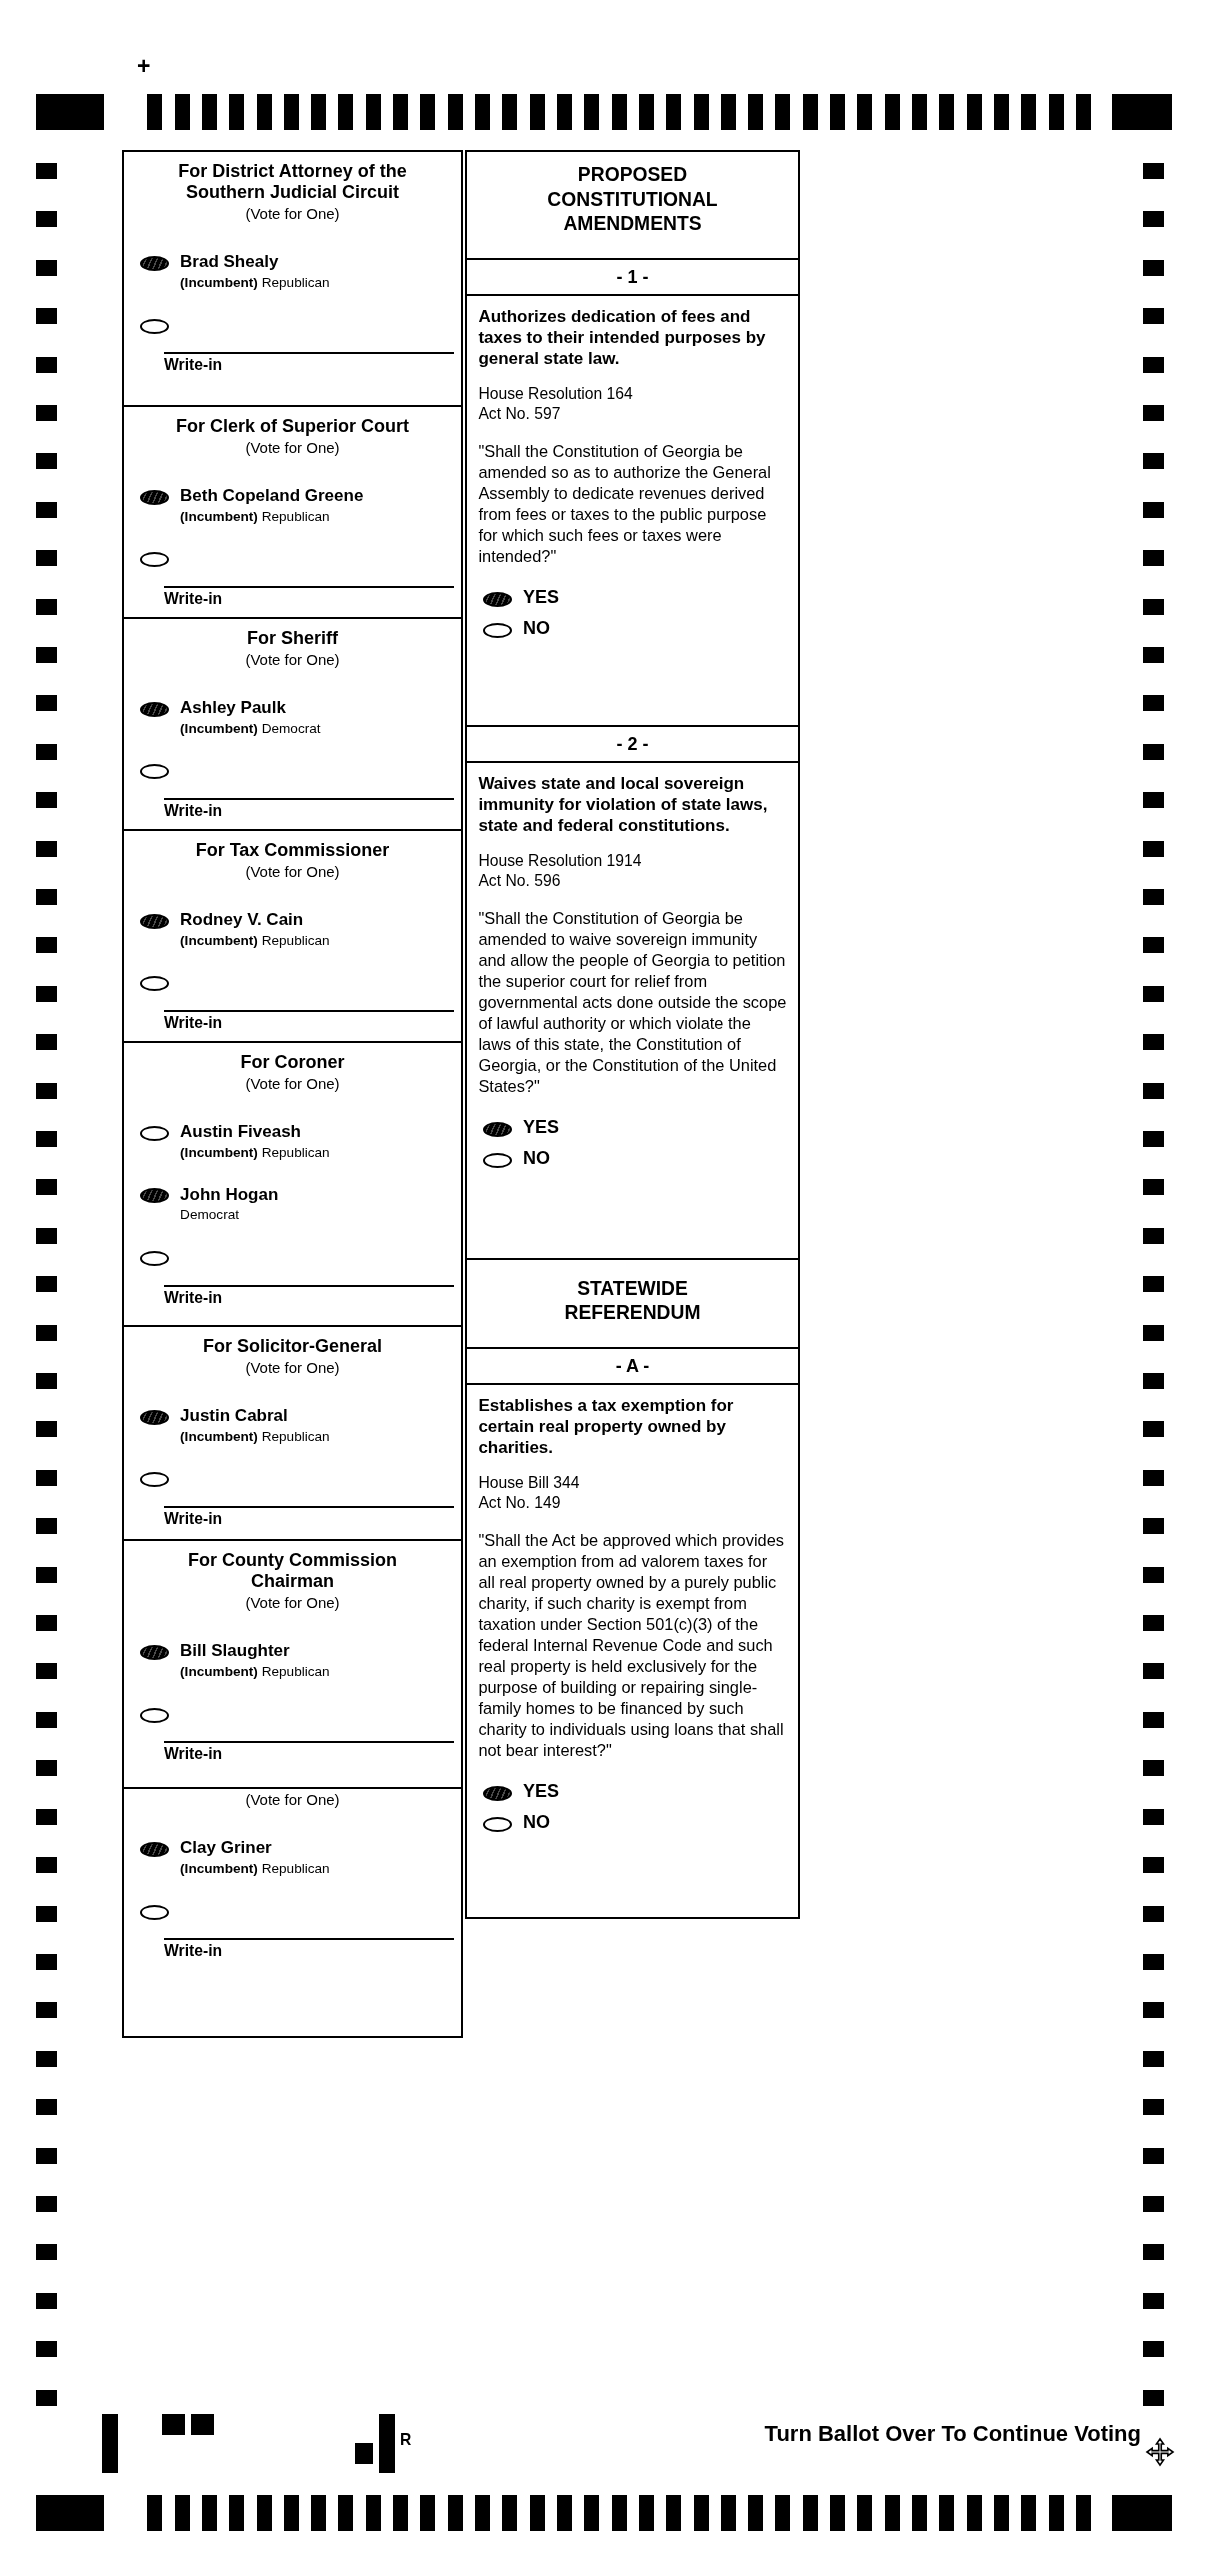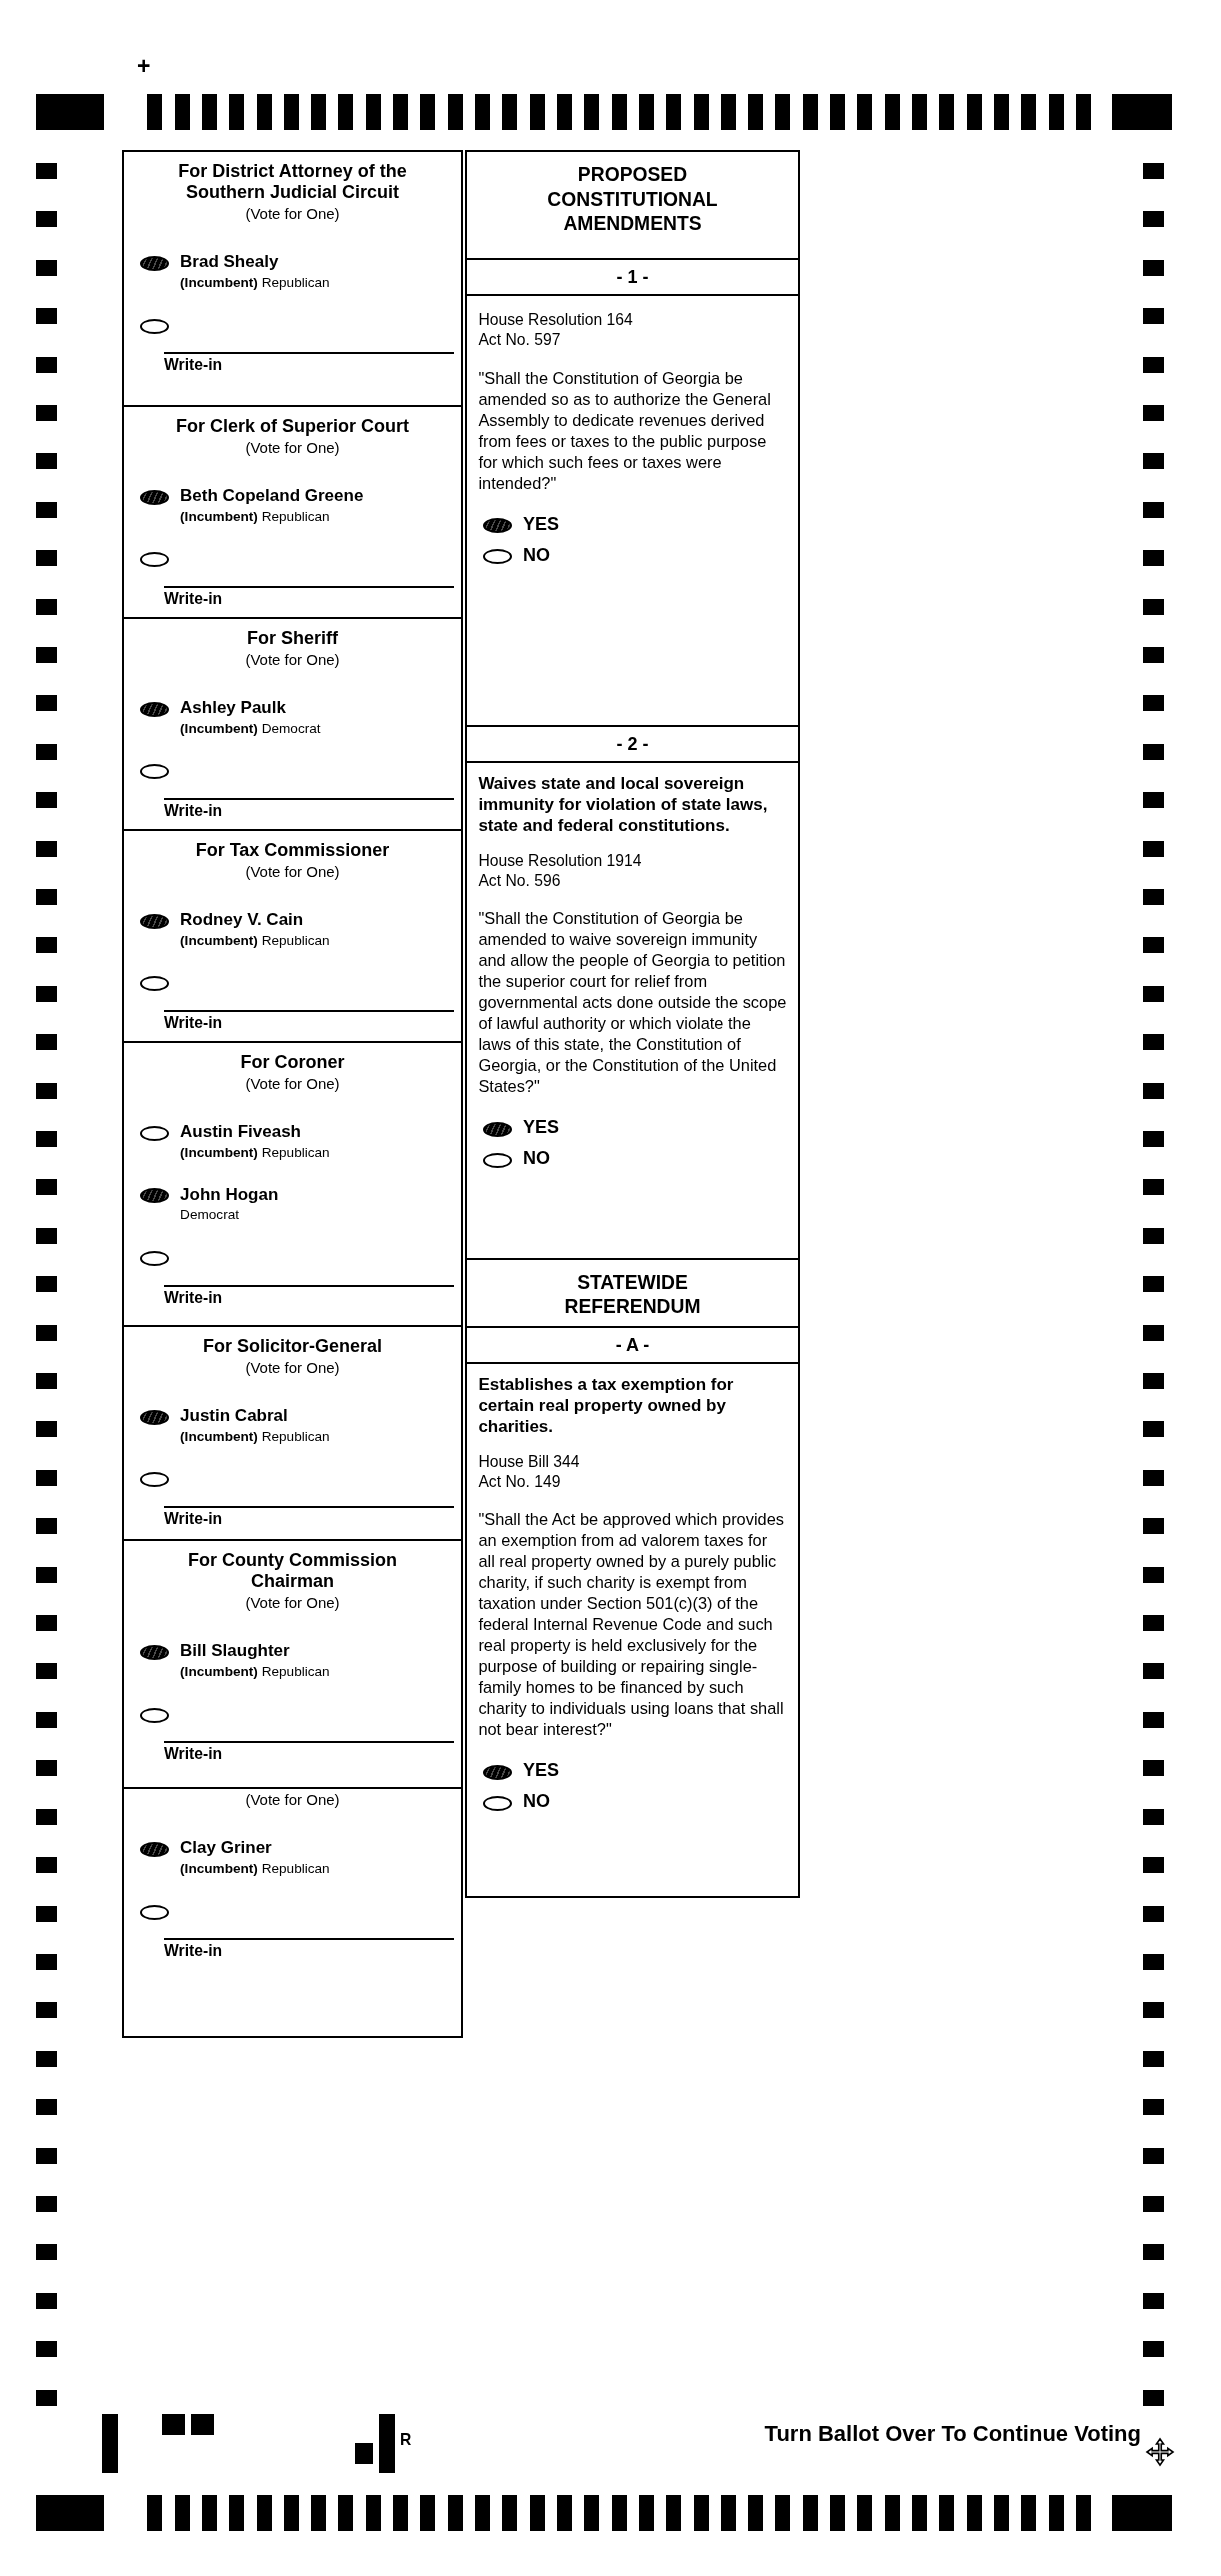--- a/index.html
+++ b/index.html
@@ -431,20 +431,21 @@
 
   <div class="right-col">
 
     <section class="rsection mhead" style="height:108px">PROPOSED
 CONSTITUTIONAL
 AMENDMENTS</section>
 
     <section class="rsection" style="height:467px">
       <div class="mnum">- 1 -</div>
       <div class="mbody">
+        <div class="msummary">Authorizes dedication of fees and taxes to their intended purposes by general state law.</div>
         <div class="mref">
           <div>House Resolution 164</div>
           <div>Act No. 597</div>
         </div>
         <div class="mquestion">"Shall the Constitution of Georgia be amended so as to authorize the General Assembly to dedicate revenues derived from fees or taxes to the public purpose for which such fees or taxes were intended?"</div>
         <div class="opts">
           <div class="opt-row">
             <span class="oval filled"></span>
             <span class="opt-label">YES</span>
           </div>
@@ -471,21 +472,21 @@
             <span class="opt-label">YES</span>
           </div>
           <div class="opt-row">
             <span class="oval"></span>
             <span class="opt-label">NO</span>
           </div>
         </div>
       </div>
     </section>
 
-    <section class="rsection mhead" style="height:68px;padding-top:11px">STATEWIDE
+    <section class="rsection mhead" style="height:89px;padding-top:17px">STATEWIDE
 REFERENDUM</section>
 
     <section class="rsection" style="height:568px">
       <div class="mnum">- A -</div>
       <div class="mbody">
         <div class="msummary">Establishes a tax exemption for certain real property owned by charities.</div>
         <div class="mref">
           <div>House Bill 344</div>
           <div>Act No. 149</div>
         </div>

